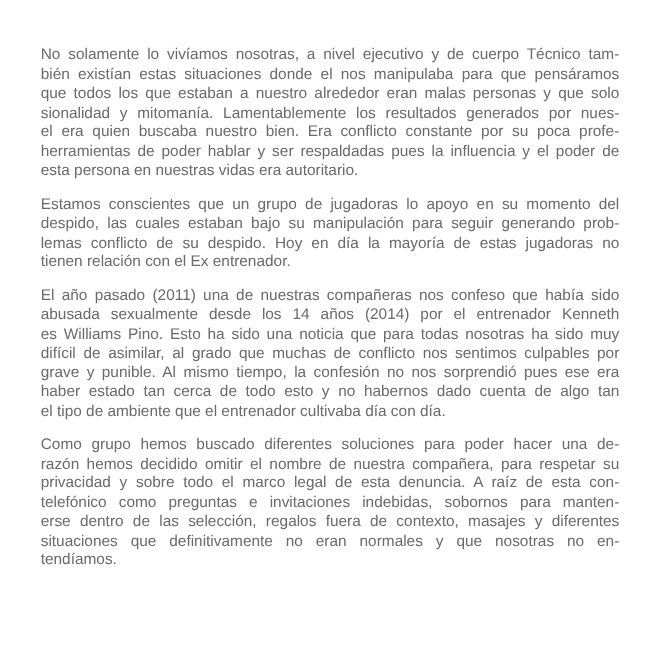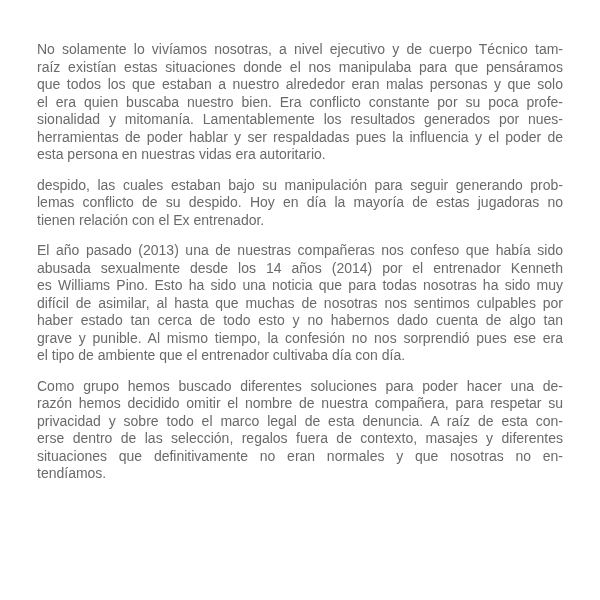--- a/index.html
+++ b/index.html
@@ -36,43 +36,45 @@
     text-align-last: left;
   }
 </style>
 </head>
 <body>
 
 <main class="page">
   <div id="doc-body">
       <div class="paragraph">
         <div class="line">No solamente lo vivíamos nosotras, a nivel ejecutivo y de cuerpo Técnico tam-</div>
-        <div class="line">raíz existían estas situaciones donde el nos manipulaba para que pensáramos</div>
+        <div class="line">bién existían estas situaciones donde el nos manipulaba para que pensáramos</div>
         <div class="line">que todos los que estaban a nuestro alrededor eran malas personas y que solo</div>
+        <div class="line">sionalidad y mitomanía. Lamentablemente los resultados generados por nues-</div>
         <div class="line">el era quien buscaba nuestro bien. Era conflicto constante por su poca profe-</div>
-        <div class="line">sionalidad y mitomanía. Lamentablemente los resultados generados por nues-</div>
         <div class="line">herramientas de poder hablar y ser respaldadas pues la influencia y el poder de</div>
         <div class="line last">esta persona en nuestras vidas era autoritario.</div>
       </div>
       <div class="paragraph">
+        <div class="line">Estamos conscientes que un grupo de jugadoras lo apoyo en su momento del</div>
         <div class="line">despido, las cuales estaban bajo su manipulación para seguir generando prob-</div>
         <div class="line">lemas conflicto de su despido. Hoy en día la mayoría de estas jugadoras no</div>
         <div class="line last">tienen relación con el Ex entrenador.</div>
       </div>
       <div class="paragraph">
-        <div class="line">El año pasado (2013) una de nuestras compañeras nos confeso que había sido</div>
+        <div class="line">El año pasado (2011) una de nuestras compañeras nos confeso que había sido</div>
         <div class="line">abusada sexualmente desde los 14 años (2014) por el entrenador Kenneth</div>
         <div class="line">es Williams Pino. Esto ha sido una noticia que para todas nosotras ha sido muy</div>
-        <div class="line">difícil de asimilar, al hasta que muchas de nosotras nos sentimos culpables por</div>
+        <div class="line">difícil de asimilar, al grado que muchas de conflicto nos sentimos culpables por</div>
+        <div class="line">grave y punible. Al mismo tiempo, la confesión no nos sorprendió pues ese era</div>
         <div class="line">haber estado tan cerca de todo esto y no habernos dado cuenta de algo tan</div>
-        <div class="line">grave y punible. Al mismo tiempo, la confesión no nos sorprendió pues ese era</div>
         <div class="line last">el tipo de ambiente que el entrenador cultivaba día con día.</div>
       </div>
       <div class="paragraph">
         <div class="line">Como grupo hemos buscado diferentes soluciones para poder hacer una de-</div>
         <div class="line">razón hemos decidido omitir el nombre de nuestra compañera, para respetar su</div>
         <div class="line">privacidad y sobre todo el marco legal de esta denuncia. A raíz de esta con-</div>
+        <div class="line">telefónico como preguntas e invitaciones indebidas, sobornos para manten-</div>
         <div class="line">erse dentro de las selección, regalos fuera de contexto, masajes y diferentes</div>
         <div class="line">situaciones que definitivamente no eran normales y que nosotras no en-</div>
         <div class="line last">tendíamos.</div>
       </div>
     </div>
 </main>
 
 </body></html>

